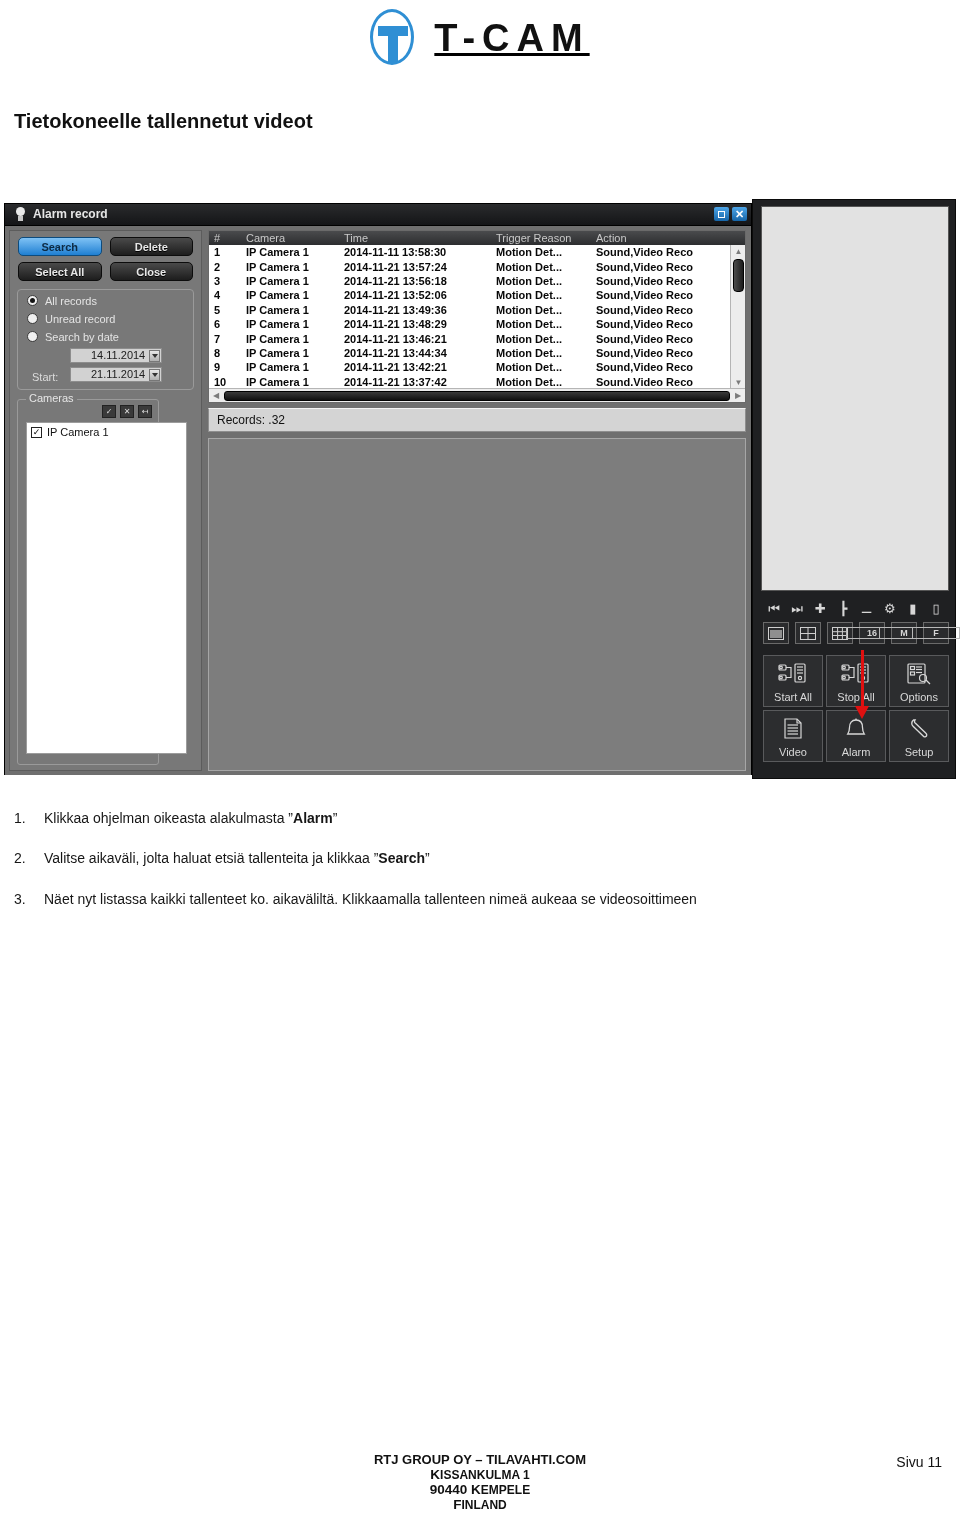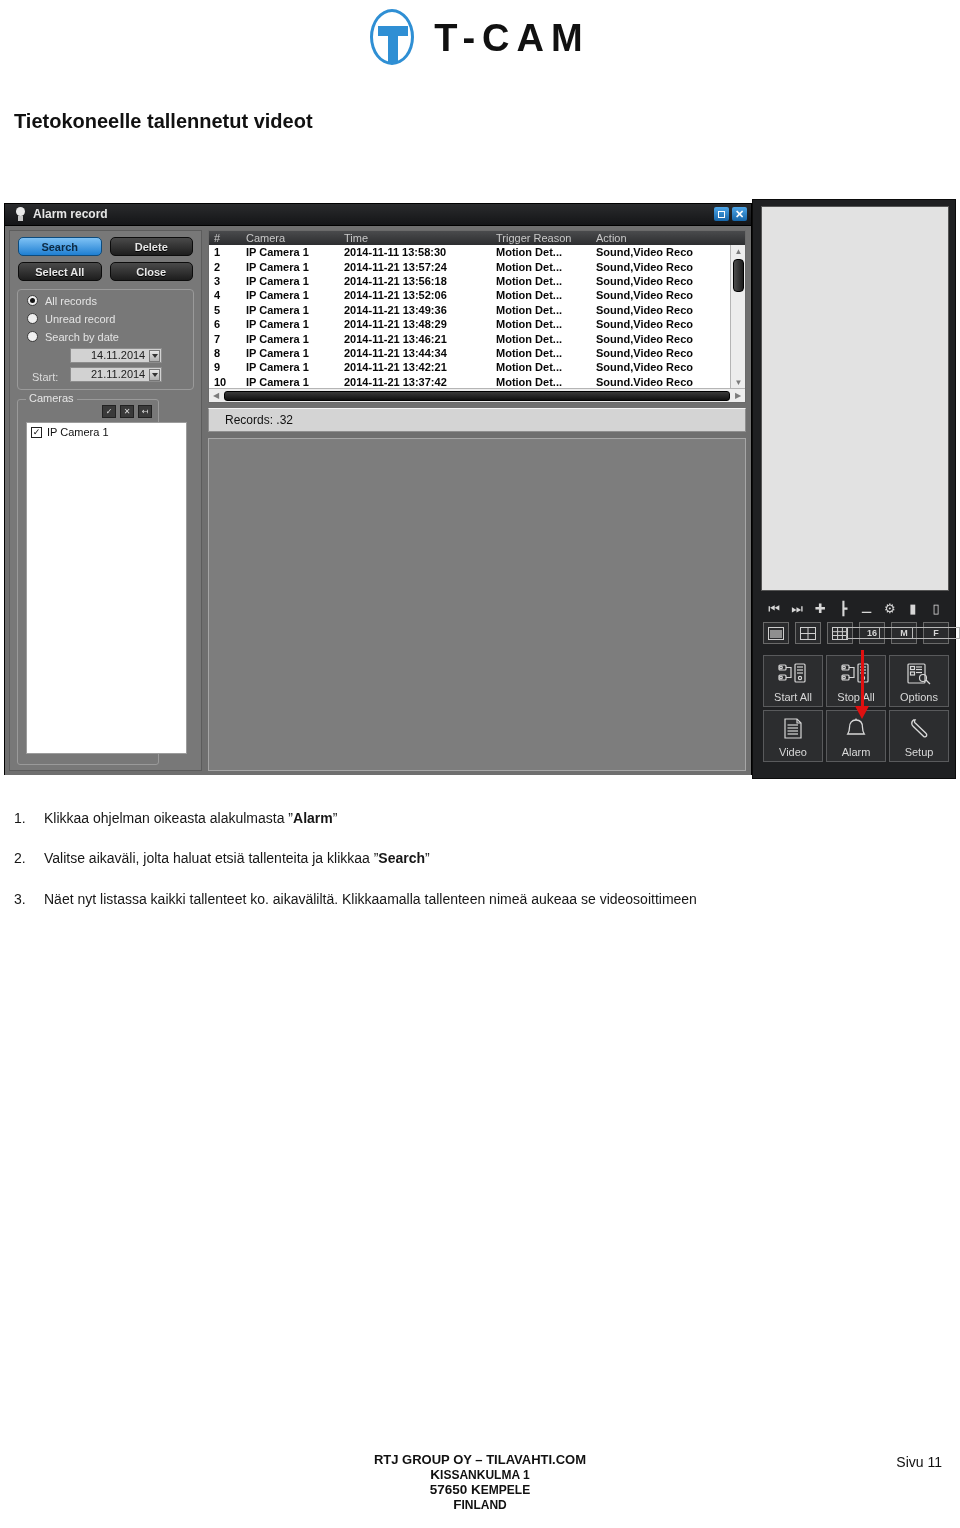--- a/index.html
+++ b/index.html
@@ -3,21 +3,21 @@
 <meta charset="utf-8">
 <style>
   html,body{margin:0;padding:0;}
   body{
     width:960px;height:1528px;background:#ffffff;
     font-family:"Liberation Sans", sans-serif;
     position:relative;overflow:hidden;
   }
 
   
-  #logo-area{position:absolute;left:0;top:8px;width:960px;height:60px;display:flex;align-items:center;justify-content:center;gap:14px;}
+  #logo-area{position:absolute;left:0;top:8px;width:960px;height:60px;display:flex;align-items:center;justify-content:center;gap:14px;text-decoration:underline;}
   #logo-mark{width:50px;height:58px;position:relative;}
   #logo-mark .ring{position:absolute;left:0;top:0;width:44px;height:56px;border:3px solid #2f8fd4;border-radius:50%;box-sizing:border-box;}
   #logo-mark .tbar{position:absolute;left:8px;top:17px;width:30px;height:10px;background:#2f8fd4;}
   #logo-mark .tstem{position:absolute;left:18px;top:17px;width:10px;height:36px;background:#2f8fd4;}
   #logo-text{font-size:38px;font-weight:bold;letter-spacing:7px;color:#111;font-family:"Liberation Sans", sans-serif;}
 
   
   #page-title{position:absolute;left:14px;top:110px;font-size:20px;font-weight:bold;color:#111;}
 
   
@@ -84,21 +84,21 @@
   .trow{display:flex;height:14.4px;align-items:center;}
   .trow .td{padding-left:5px;box-sizing:border-box;overflow:hidden;white-space:nowrap;}
   #vscroll{position:absolute;right:0;top:14px;width:15px;height:144px;background:#ededed;border-left:1px solid #b5b5b5;box-sizing:border-box;}
   .sc-arrow{width:15px;height:13px;display:flex;align-items:center;justify-content:center;color:#7b7b7b;font-size:8px;}
   #vthumb{position:absolute;left:2px;top:14px;width:11px;height:33px;border-radius:4px;background:linear-gradient(90deg,#4d4d4d,#1b1b1b);border:1px solid #000;box-sizing:border-box;}
   #hscroll{position:absolute;left:0;bottom:0;width:100%;height:14px;background:#ededed;border-top:1px solid #b5b5b5;box-sizing:border-box;display:flex;align-items:center;}
   #hscroll .hleft,#hscroll .hright{width:14px;text-align:center;color:#7b7b7b;font-size:8px;}
   #hthumb{height:10px;flex:1;margin:0 1px;border-radius:3px;background:linear-gradient(#3a3a3a,#101010);border:1px solid #000;box-sizing:border-box;}
 
   #records-bar{position:relative;margin-top:5px;width:100%;height:24px;background:#d4d4d4;border:1px solid #8e8e8e;border-top-color:#f2f2f2;box-sizing:border-box;display:flex;align-items:center;}
-  #records-text{font-size:12px;color:#111;padding-left:16px;}
+  #records-text{font-size:12px;color:#111;padding-left:8px;}
 
   #preview-area{position:absolute;left:0;top:208px;width:538px;height:333px;background:#7d7d7d;border:1px solid #a6a6a6;box-sizing:border-box;}
 
   
   #right-col{position:absolute;left:752px;top:199px;width:204px;height:580px;background:#1f2022;border:1px solid #0b0b0b;box-sizing:border-box;}
   #video-panel{position:absolute;left:8px;top:6px;width:188px;height:385px;background:#e2e2e2;border:1px solid #555;box-sizing:border-box;}
   #icon-row{position:absolute;left:8px;top:396px;width:188px;height:24px;display:flex;align-items:center;justify-content:space-between;padding:0 4px;box-sizing:border-box;}
   .mini-ico{color:#d7d7d7;font-size:13px;line-height:13px;display:flex;align-items:center;justify-content:center;width:18px;height:18px;}
   #grid-row{position:absolute;left:10px;top:422px;width:186px;height:24px;display:flex;gap:6px;}
   .grid-btn{width:26px;height:22px;border:1px solid #6a6a6a;box-sizing:border-box;background:#2a2b2d;display:flex;align-items:center;justify-content:center;}
@@ -484,17 +484,17 @@
   <div class="inst">
     <span class="num">3.</span>
     <span class="txt">Näet nyt listassa kaikki tallenteet ko. aikaväliltä. Klikkaamalla tallenteen nimeä aukeaa se videosoittimeen</span>
   </div>
 </div>
 
 <div id="footer">
   <div id="footer-center">
     <div id="footer-line1">RTJ GROUP OY – TILAVAHTI.COM</div>
     <div class="sc"><span class="cap">K</span><span>ISSANKULMA 1</span></div>
-    <div class="sc"><span class="cap">57650 </span><span class="cap">K</span><span>EMPELE</span></div>
+    <div class="sc"><span class="cap">90440 </span><span class="cap">K</span><span>EMPELE</span></div>
     <div class="sc"><span class="cap">F</span><span>INLAND</span></div>
   </div>
   <div id="page-num">Sivu 11</div>
 </div>
 
 </body></html>

